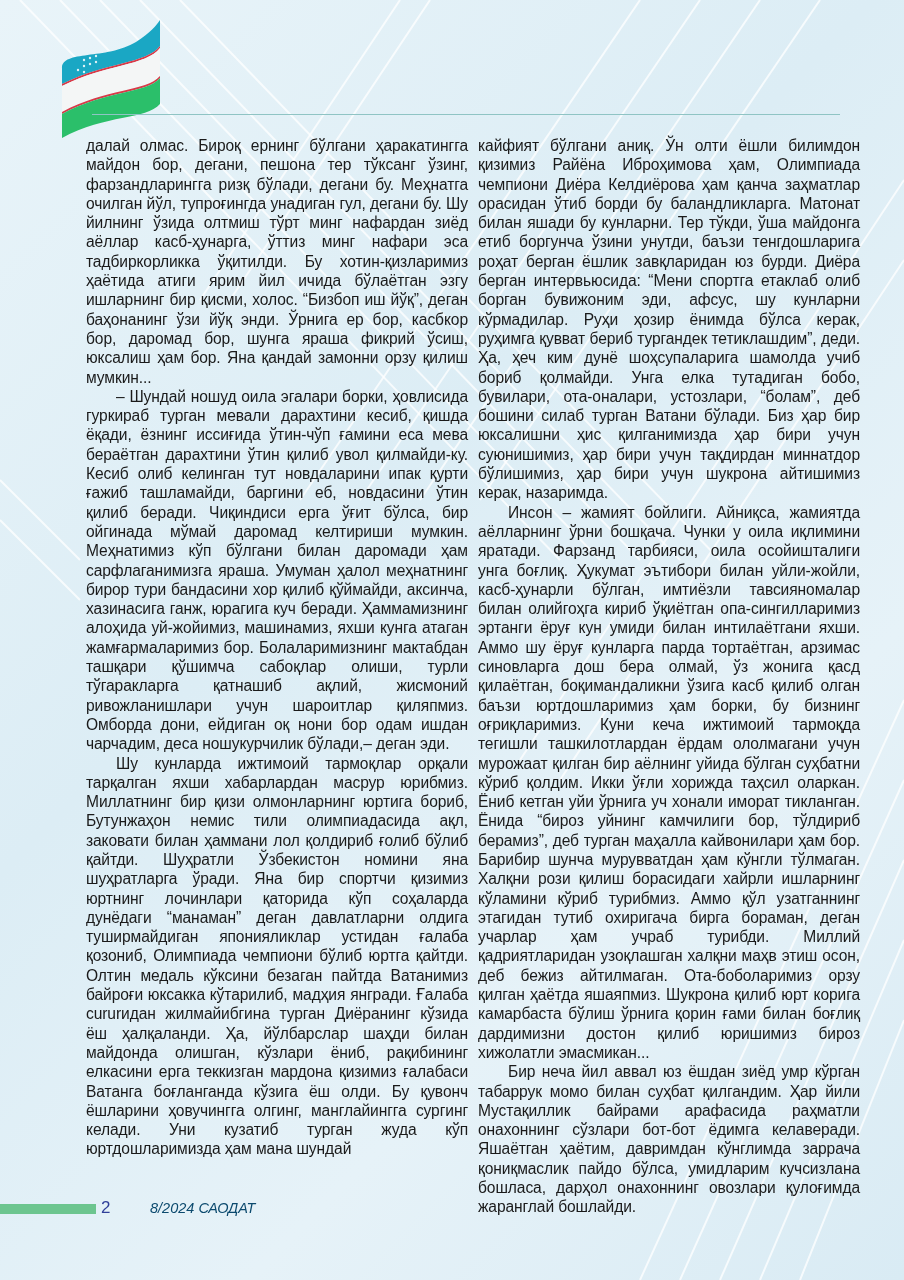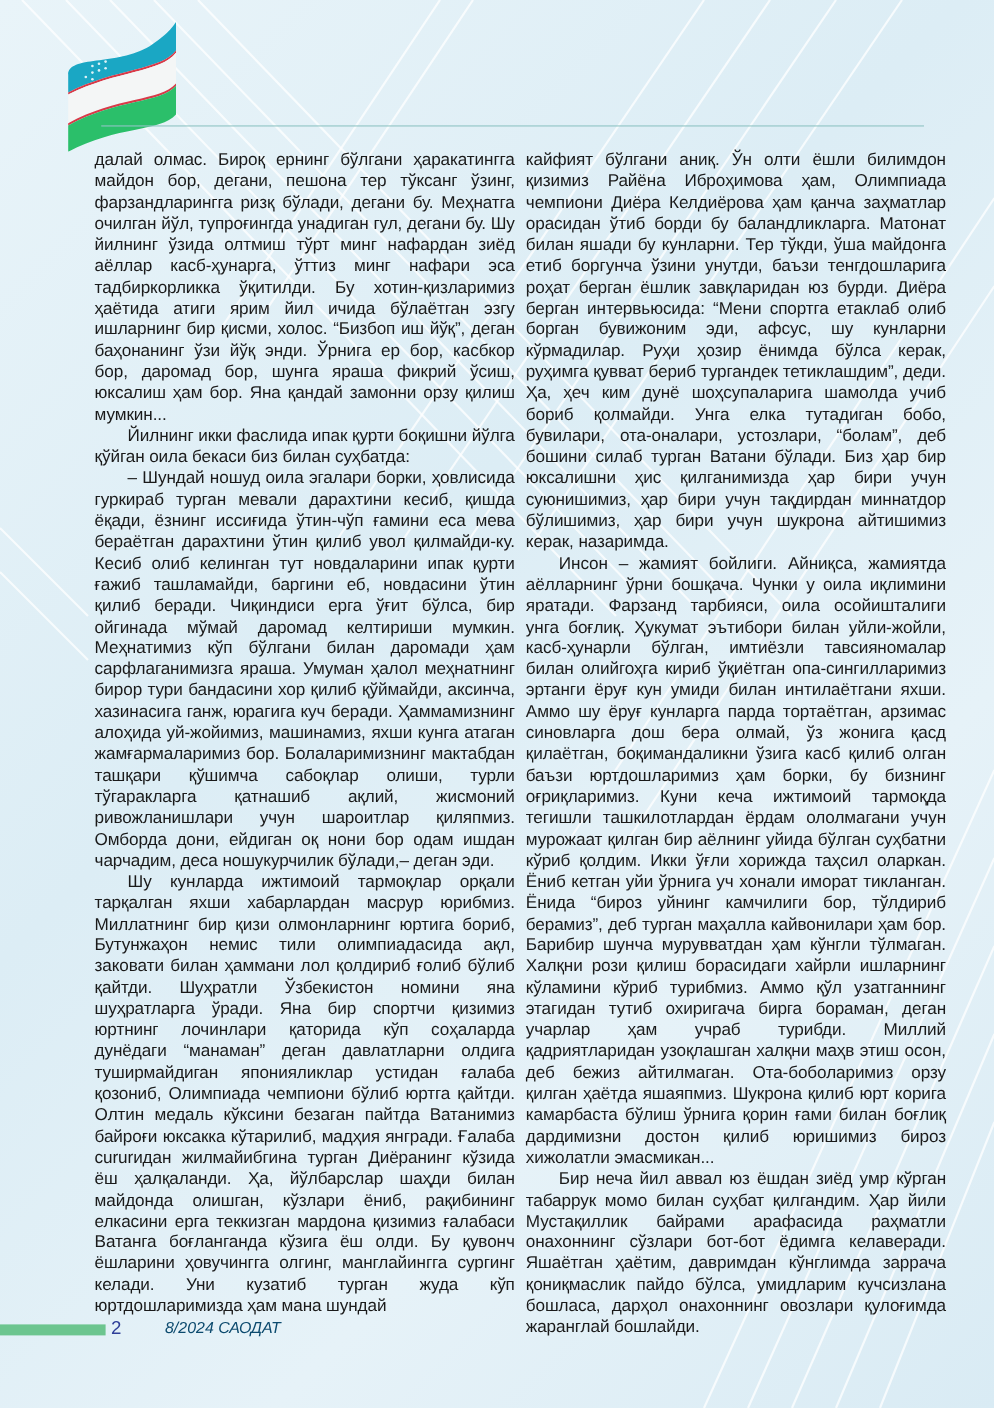--- a/index.html
+++ b/index.html
@@ -79,21 +79,20 @@
   <path d="M 6 64 C 50 42, 90 44, 104 26 L 104 28 C 90 46, 50 44, 6 66 Z" fill="#d93a48"></path>
   <path d="M 6 66 C 50 44, 90 46, 104 28 L 104 56 C 90 72, 50 68, 6 92 Z" fill="#f4f6f6"></path>
   <path d="M 6 92 C 50 68, 90 72, 104 56 L 104 58 C 90 74, 50 70, 6 94 Z" fill="#d93a48"></path>
   <path d="M 6 94 C 50 70, 90 74, 104 58 L 104 84 C 90 100, 50 94, 6 118 Z" fill="#2bbf6a"></path>
 </svg>
 
 <div class="top-rule"></div>
 
 <div class="col left">
   <p>далай олмас. Бироқ ернинг бўлгани ҳаракатингга майдон бор, дегани, пешона тер тўксанг ўзинг, фарзандларингга ризқ бўлади, дегани бу. Меҳнатга очилган йўл, тупроғингда унадиган гул, дегани бу. Шу йилнинг ўзида олтмиш тўрт минг нафардан зиёд аёллар касб-ҳунарга, ўттиз минг нафари эса тадбиркорликка ўқитилди. Бу хотин-қизларимиз ҳаётида атиги ярим йил ичида бўлаётган эзгу ишларнинг бир қисми, холос. “Бизбоп иш йўқ”, деган баҳонанинг ўзи йўқ энди. Ўрнига ер бор, касбкор бор, даромад бор, шунга яраша фикрий ўсиш, юксалиш ҳам бор. Яна қандай замонни орзу қилиш мумкин...</p>
-  <p class="indent">Йилнинг икки фаслида ипак қурти боқишни йўлга қўйган оила бекаси биз билан суҳбатда:</p>
   <p class="indent">– Шундай ношуд оила эгалари борки, ҳовлисида гуркираб турган мевали дарахтини кесиб, қишда ёқади, ёзнинг иссиғида ўтин-чўп ғамини еса мева бераётган дарахтини ўтин қилиб увол қилмайди-ку. Кесиб олиб келинган тут новдаларини ипак қурти ғажиб ташламайди, баргини еб, новдасини ўтин қилиб беради. Чиқиндиси ерга ўғит бўлса, бир ойгинада мўмай даромад келтириши мумкин. Меҳнатимиз кўп бўлгани билан даромади ҳам сарфлаганимизга яраша. Умуман ҳалол меҳнатнинг бирор тури бандасини хор қилиб қўймайди, аксинча, хазинасига ганж, юрагига куч беради. Ҳаммамизнинг алоҳида уй-жойимиз, машинамиз, яхши кунга атаган жамғармаларимиз бор. Болаларимизнинг мактабдан ташқари қўшимча сабоқлар олиши, турли тўгаракларга қатнашиб ақлий, жисмоний ривожланишлари учун шароитлар қиляпмиз. Омборда дони, ейдиган оқ нони бор одам ишдан чарчадим, деса ношукурчилик бўлади,– деган эди.</p>
   <p class="indent">Шу кунларда ижтимоий тармоқлар орқали тарқалган яхши хабарлардан масрур юрибмиз. Миллатнинг бир қизи олмонларнинг юртига бориб, Бутунжаҳон немис тили олимпиадасида ақл, заковати билан ҳаммани лол қолдириб ғолиб бўлиб қайтди. Шуҳратли Ўзбекистон номини яна шуҳратларга ўради. Яна бир спортчи қизимиз юртнинг лочинлари қаторида кўп соҳаларда дунёдаги “манаман” деган давлатларни олдига туширмайдиган японияликлар устидан ғалаба қозониб, Олимпиада чемпиони бўлиб юртга қайтди. Олтин медаль кўксини безаган пайтда Ватанимиз байроғи юксакка кўтарилиб, мадҳия янгради. Ғалаба сururидан жилмайибгина турган Диёранинг кўзида ёш ҳалқаланди. Ҳа, йўлбарслар шаҳди билан майдонда олишган, кўзлари ёниб, рақибининг елкасини ерга теккизган мардона қизимиз ғалабаси Ватанга боғланганда кўзига ёш олди. Бу қувонч ёшларини ҳовучингга олгинг, манглайингга сургинг келади. Уни кузатиб турган жуда кўп юртдошларимизда ҳам мана шундай</p>
 </div>
 
 <div class="col right">
   <p>кайфият бўлгани аниқ. Ўн олти ёшли билимдон қизимиз Райёна Иброҳимова ҳам, Олимпиада чемпиони Диёра Келдиёрова ҳам қанча заҳматлар орасидан ўтиб борди бу баландликларга. Матонат билан яшади бу кунларни. Тер тўкди, ўша майдонга етиб боргунча ўзини унутди, баъзи тенгдошларига роҳат берган ёшлик завқларидан юз бурди. Диёра берган интервьюсида: “Мени спортга етаклаб олиб борган бувижоним эди, афсус, шу кунларни кўрмадилар. Руҳи ҳозир ёнимда бўлса керак, руҳимга қувват бериб тургандек тетиклашдим”, деди. Ҳа, ҳеч ким дунё шоҳсупаларига шамолда учиб бориб қолмайди. Унга елка тутадиган бобо, бувилари, ота-оналари, устозлари, “болам”, деб бошини силаб турган Ватани бўлади. Биз ҳар бир юксалишни ҳис қилганимизда ҳар бири учун суюнишимиз, ҳар бири учун тақдирдан миннатдор бўлишимиз, ҳар бири учун шукрона айтишимиз керак, назаримда.</p>
   <p class="indent">Инсон – жамият бойлиги. Айниқса, жамиятда аёлларнинг ўрни бошқача. Чунки у оила иқлимини яратади. Фарзанд тарбияси, оила осойишталиги унга боғлиқ. Ҳукумат эътибори билан уйли-жойли, касб-ҳунарли бўлган, имтиёзли тавсияномалар билан олийгоҳга кириб ўқиётган опа-сингилларимиз эртанги ёруғ кун умиди билан интилаётгани яхши. Аммо шу ёруғ кунларга парда тортаётган, арзимас синовларга дош бера олмай, ўз жонига қасд қилаётган, боқимандаликни ўзига касб қилиб олган баъзи юртдошларимиз ҳам борки, бу бизнинг оғриқларимиз. Куни кеча ижтимоий тармоқда тегишли ташкилотлардан ёрдам ололмагани учун мурожаат қилган бир аёлнинг уйида бўлган суҳбатни кўриб қолдим. Икки ўғли хорижда таҳсил оларкан. Ёниб кетган уйи ўрнига уч хонали иморат тикланган. Ёнида “бироз уйнинг камчилиги бор, тўлдириб берамиз”, деб турган маҳалла кайвонилари ҳам бор. Барибир шунча мурувватдан ҳам кўнгли тўлмаган. Халқни рози қилиш борасидаги хайрли ишларнинг кўламини кўриб турибмиз. Аммо қўл узатганнинг этагидан тутиб охиригача бирга бораман, деган учарлар ҳам учраб турибди. Миллий қадриятларидан узоқлашган халқни маҳв этиш осон, деб бежиз айтилмаган. Ота-боболаримиз орзу қилган ҳаётда яшаяпмиз. Шукрона қилиб юрт корига камарбаста бўлиш ўрнига қорин ғами билан боғлиқ дардимизни достон қилиб юришимиз бироз хижолатли эмасмикан...</p>
   <p class="indent">Бир неча йил аввал юз ёшдан зиёд умр кўрган табаррук момо билан суҳбат қилгандим. Ҳар йили Мустақиллик байрами арафасида раҳматли онахоннинг сўзлари бот-бот ёдимга келаверади. Яшаётган ҳаётим, давримдан кўнглимда заррача қониқмаслик пайдо бўлса, умидларим кучсизлана бошласа, дарҳол онахоннинг овозлари қулоғимда жаранглай бошлайди.</p>
 </div>
 

